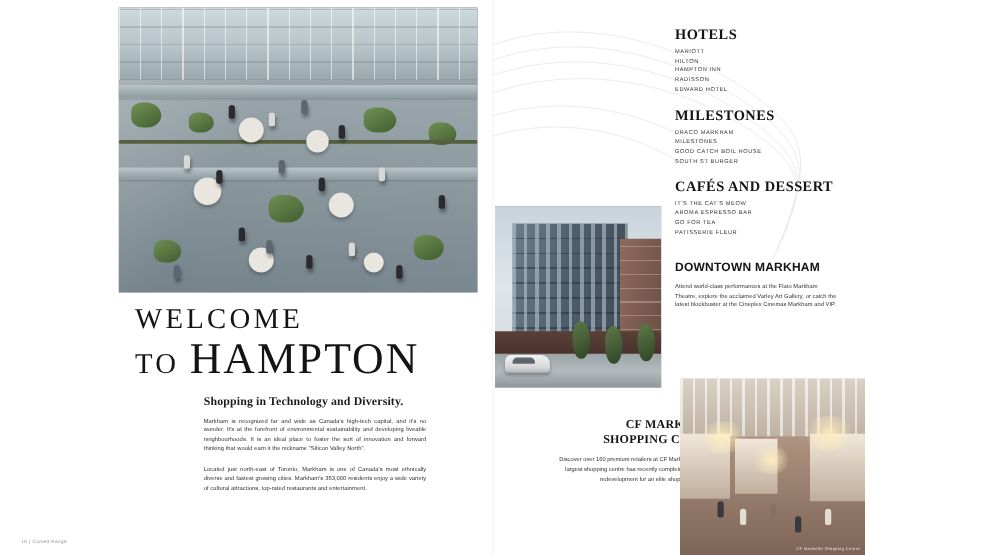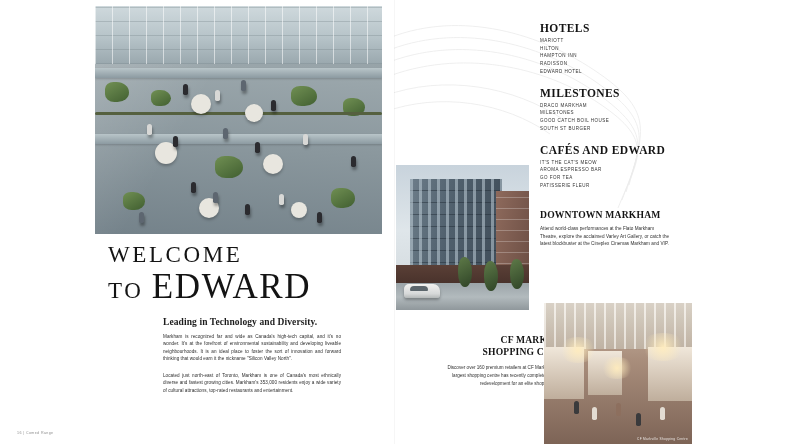--- a/index.html
+++ b/index.html
@@ -250,21 +250,21 @@
     background: linear-gradient(150deg, #5e7a48, #2f4427);
     border-radius: 45% 55% 50% 50%;
   }
   .dt-text {
     position: absolute;
     left: 146px;
     top: 209px;
     width: 130px;
   }
   .dt-title {
-    font-family: Liberation Serif, serif;
+    font-family: Liberation Sans, sans-serif;
     font-weight: bold;
     font-size: 9.6px;
     letter-spacing: 0.2px;
     color: #141414;
     margin: 0 0 5px 0;
   }
   .dt-body {
     font-size: 4.6px;
     line-height: 1.65;
     color: #2f2f2f;
@@ -389,25 +389,25 @@
       <div class="person lt" style="left:184px; top:188px;"></div>
       <div class="person" style="left:222px; top:206px;"></div>
       <div class="person md" style="left:44px;  top:206px;"></div>
       <div class="person" style="left:256px; top:150px;"></div>
     </div>
 
     <div class="welcome-block">
       <div class="welcome-line1">WELCOME</div>
       <div class="welcome-line2">
         <span>TO</span>
-        <span class="big">EDWARD</span>
+        <span class="big">HAMPTON</span>
       </div>
     </div>
 
-    <div class="subhead">Leading in Technology and Diversity.</div>
+    <div class="subhead">Shopping in Technology and Diversity.</div>
 
     <div class="body-col">
       <p>Markham is recognized far and wide as Canada's high-tech capital, and it's no wonder. It's at the forefront of environmental sustainability and developing liveable neighbourhoods. It is an ideal place to foster the sort of innovation and forward thinking that would earn it the nickname "Silicon Valley North".</p>
       <p>Located just north-east of Toronto, Markham is one of Canada's most ethnically diverse and fastest growing cities. Markham's 353,000 residents enjoy a wide variety of cultural attractions, top-rated restaurants and entertainment.</p>
     </div>
 
     <div class="folio">16  |  Comed Range</div>
   </div>
 
   <div class="page-right">
@@ -439,21 +439,21 @@
         <div class="list-title sub">MILESTONES</div>
         <ul class="list-items">
           <li>DRACO MARKHAM</li>
           <li>MILESTONES</li>
           <li>GOOD CATCH BOIL HOUSE</li>
           <li>SOUTH ST BURGER</li>
         </ul>
       </div>
 
       <div>
-        <div class="list-title sub">CAFÉS AND EDWARD</div>
+        <div class="list-title sub">CAFÉS AND DESSERT</div>
         <ul class="list-items">
           <li>IT'S THE CAT'S MEOW</li>
           <li>AROMA ESPRESSO BAR</li>
           <li>GO FOR TEA</li>
           <li>PATISSERIE FLEUR</li>
         </ul>
       </div>
     </div>
 
     <div class="photo-dt">

